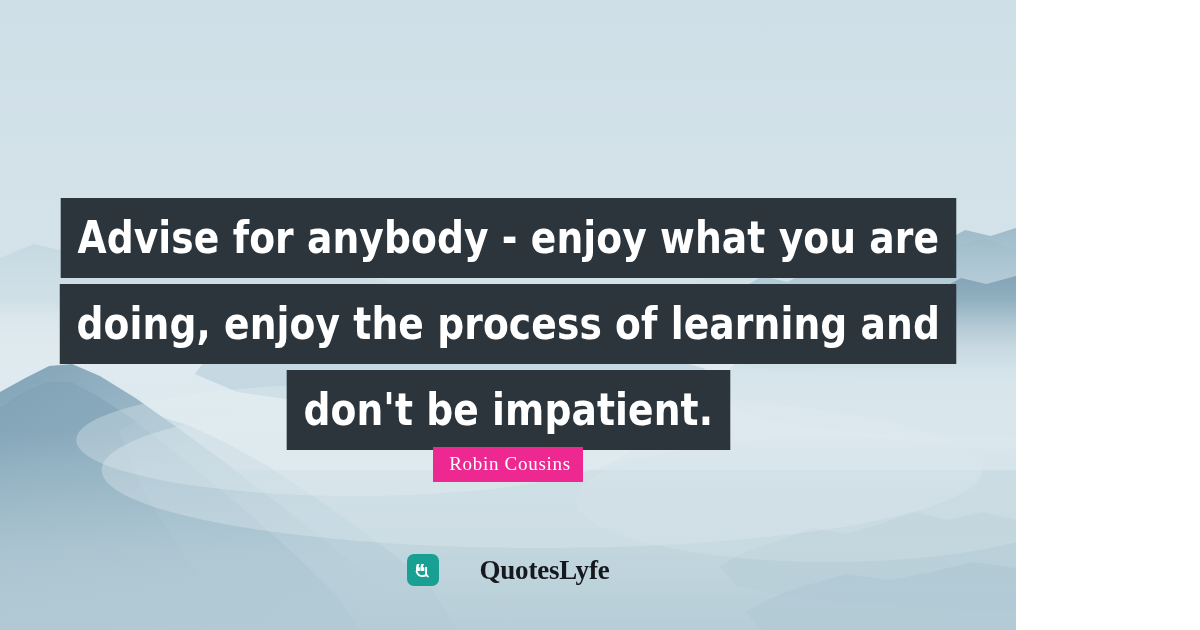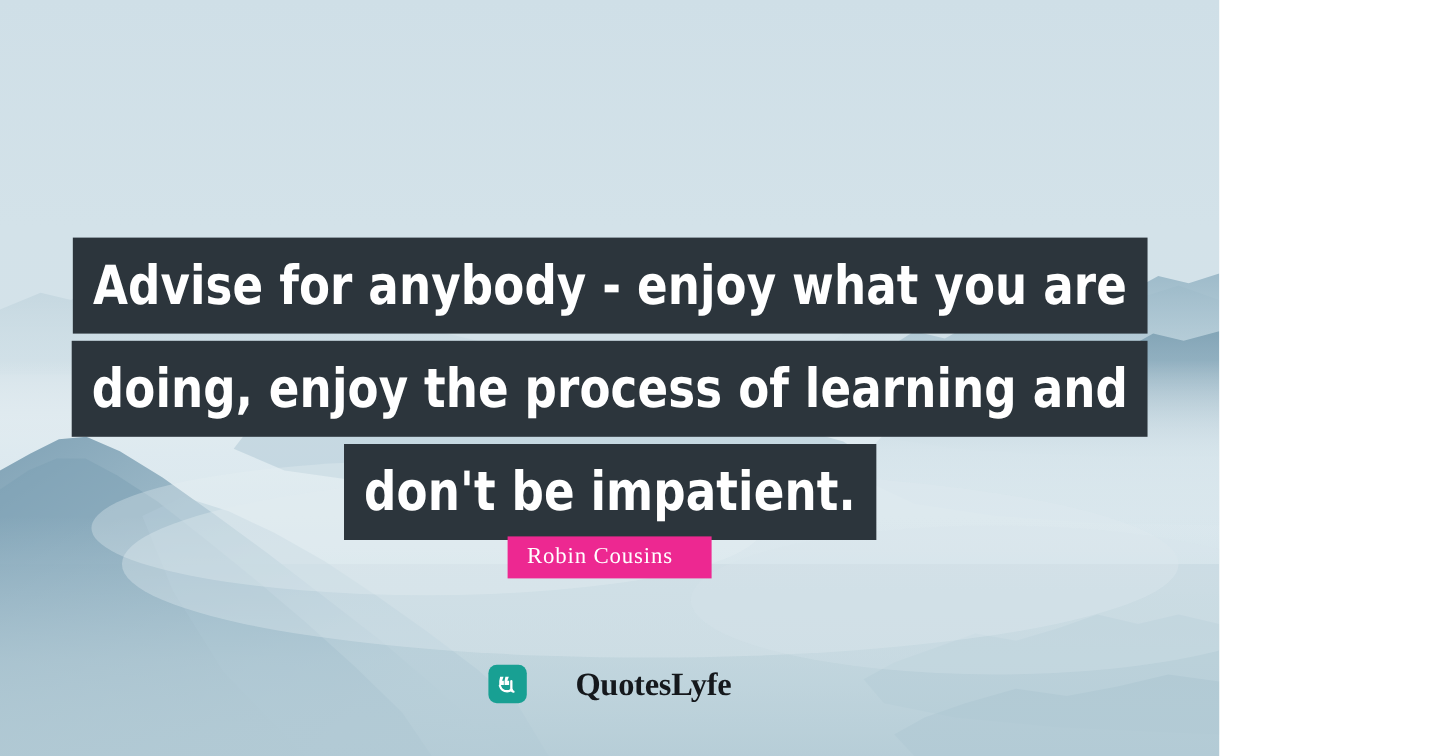--- a/index.html
+++ b/index.html
@@ -63,21 +63,21 @@
     z-index: 5;
   }
   .author-badge {
     display: inline-block;
     background: #ed2891;
     color: #ffffff;
     font-family: "Liberation Serif", "DejaVu Serif", serif;
     font-size: 19px;
     font-weight: 400;
     letter-spacing: 0.7px;
-    padding: 6px 32px 7px 16px;
+    padding: 6px 12px 7px 16px;
     white-space: nowrap;
   }
 
   
   .brand {
     position: absolute;
     left: 0;
     right: 0;
     top: 554px;
     display: flex;

